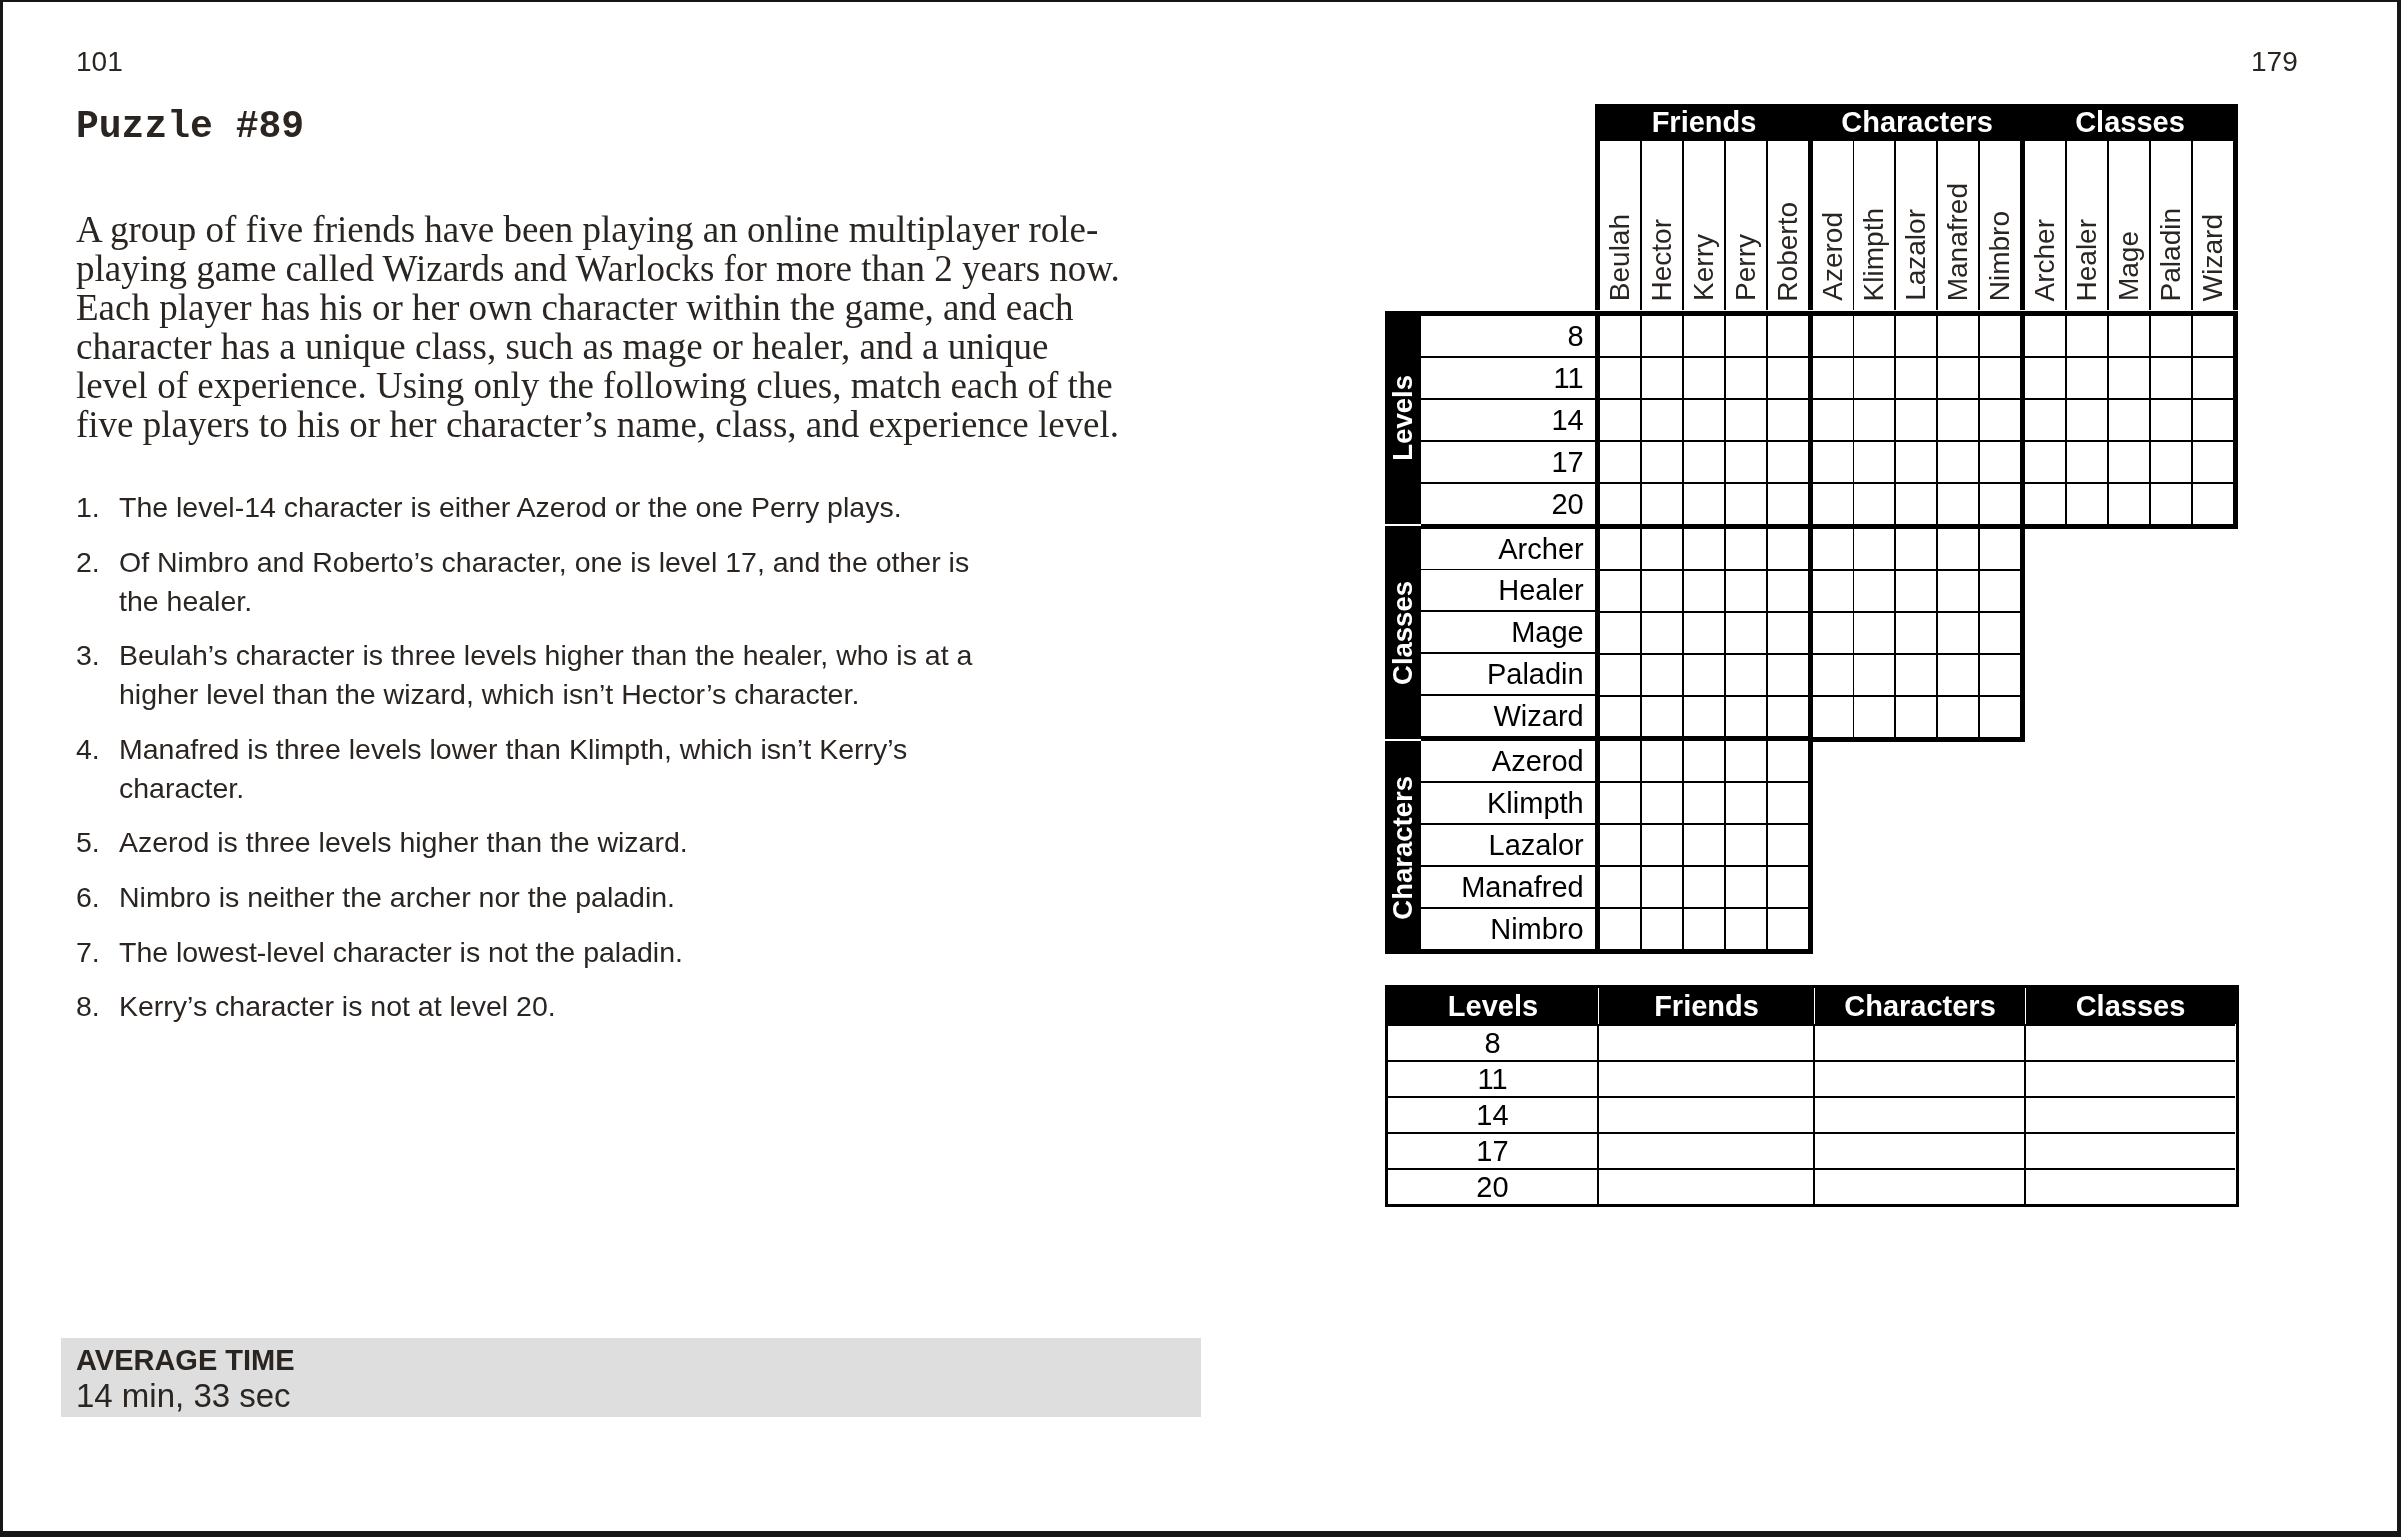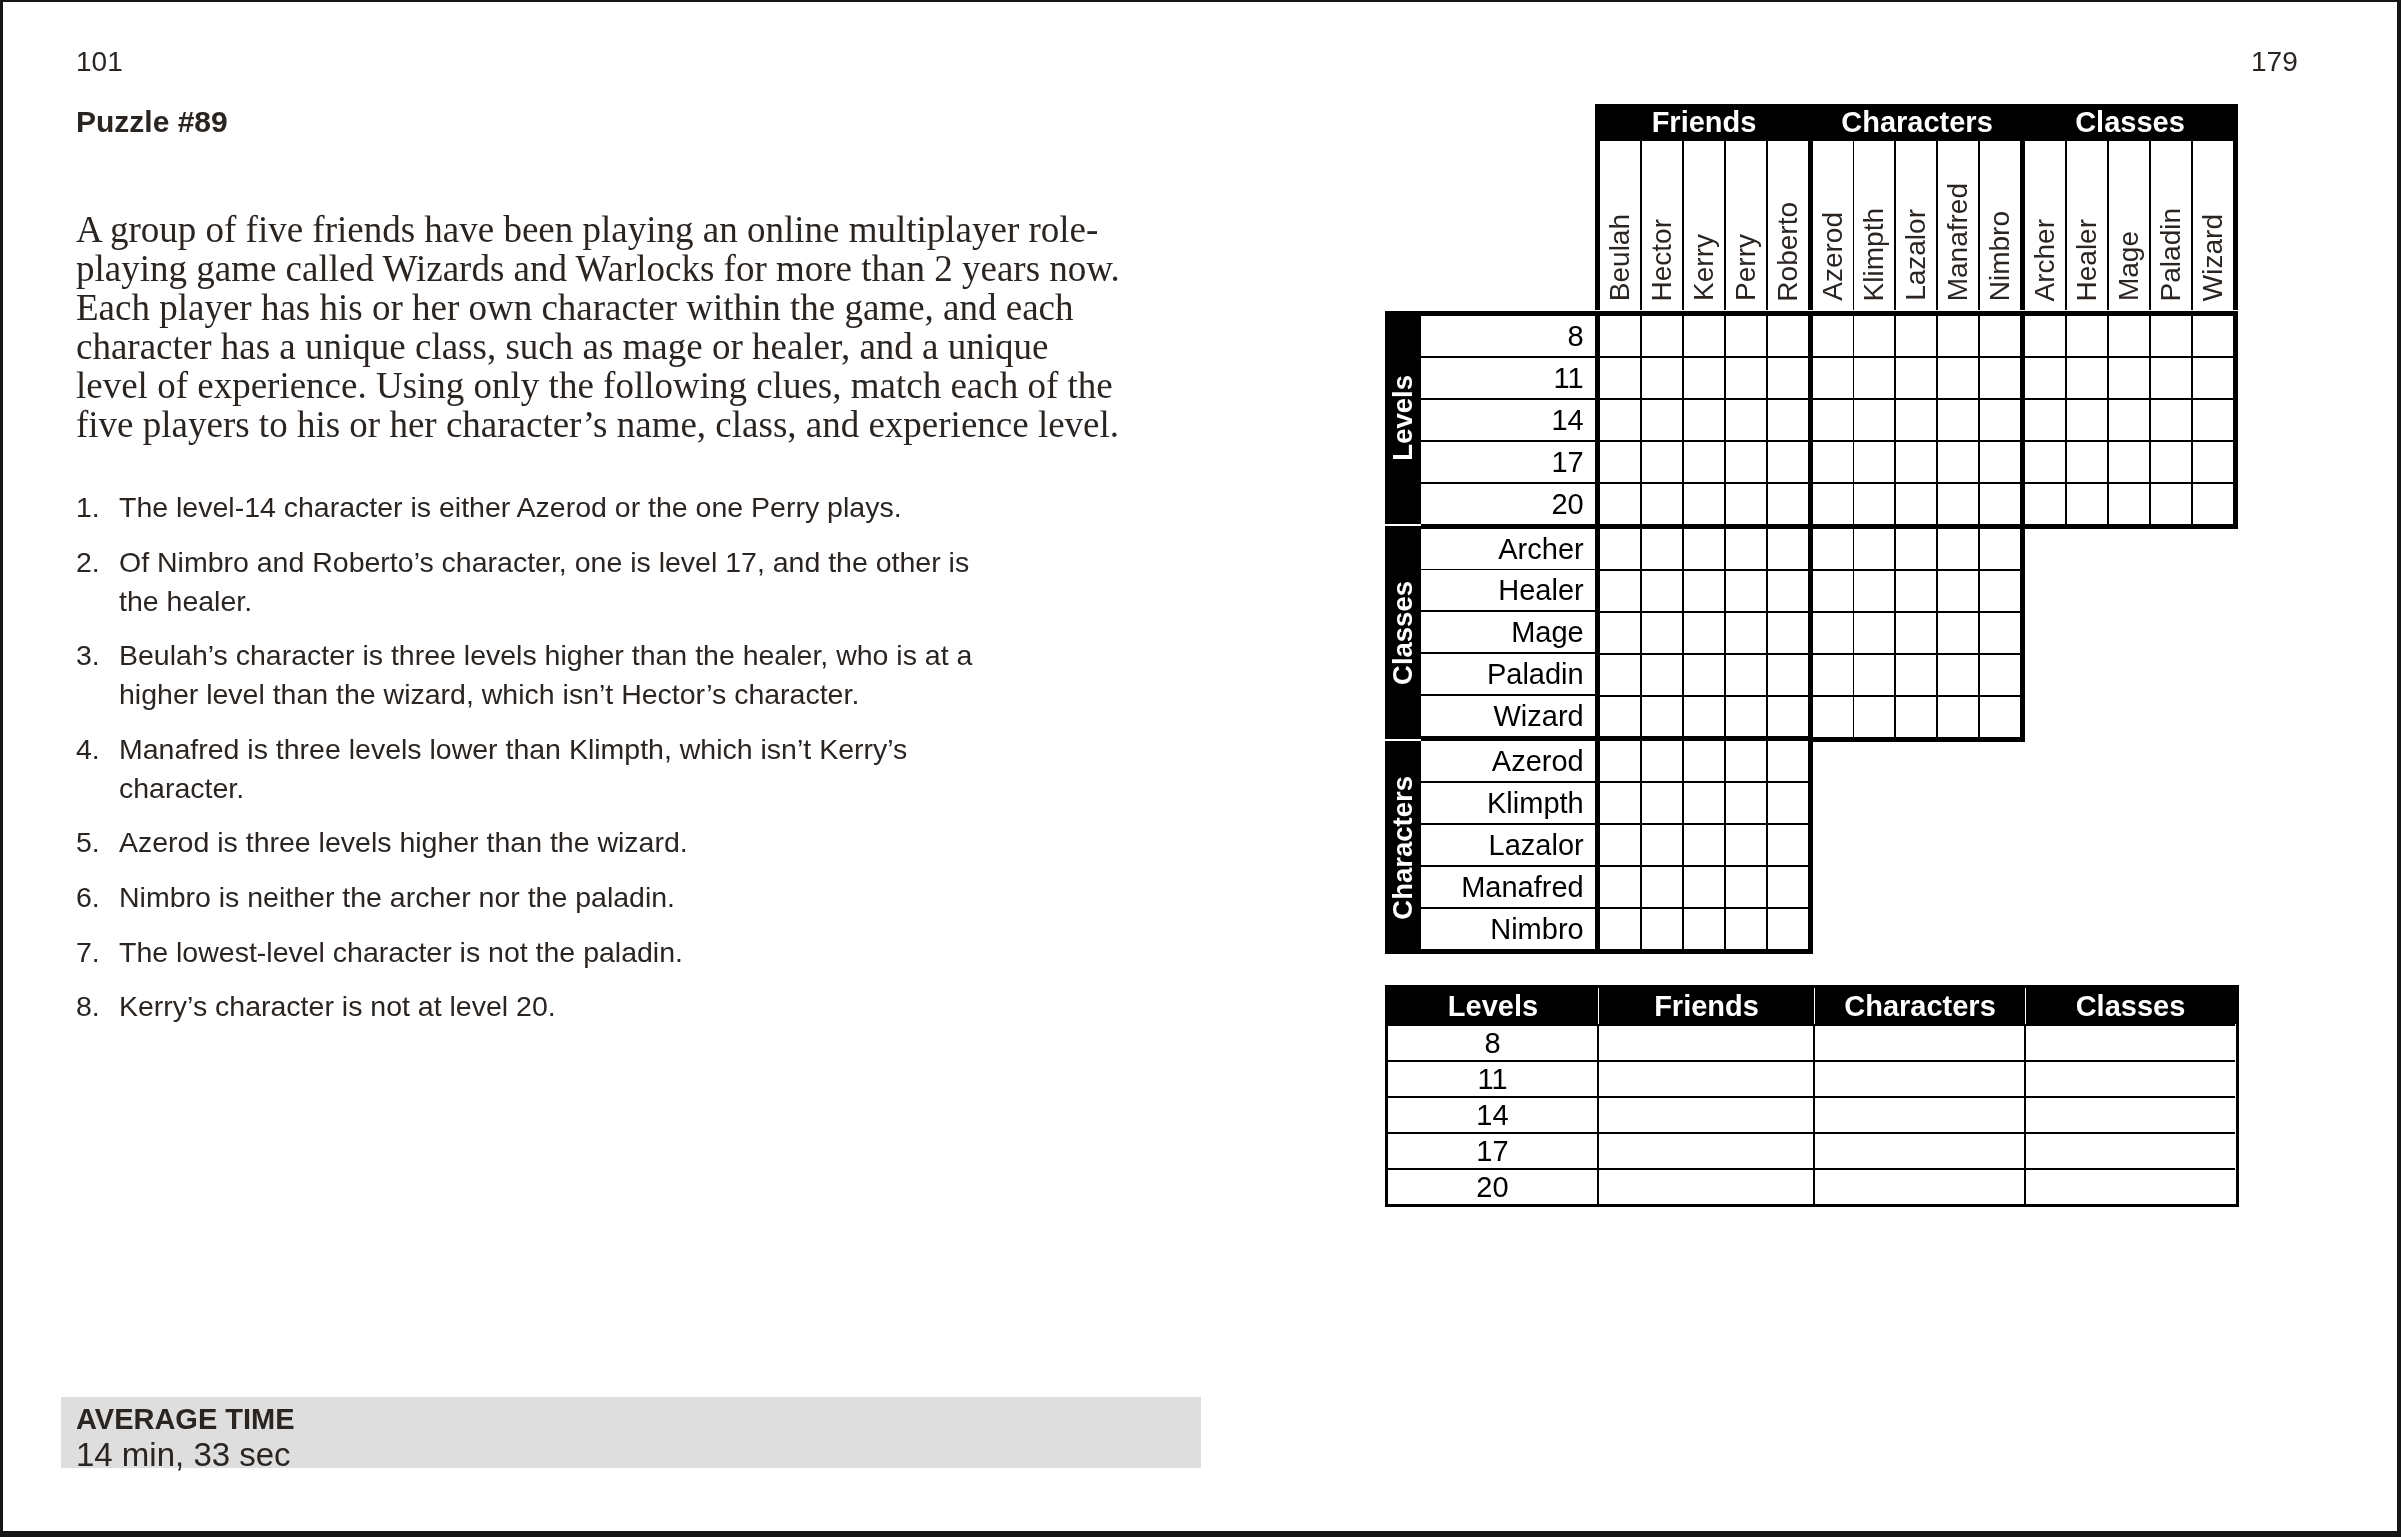--- a/index.html
+++ b/index.html
@@ -20,21 +20,21 @@
   .edge{position:absolute;background:#161616;}
   .edge-top{left:0;top:0;width:2401px;height:1.9px;}
   .edge-left{left:0;top:0;width:3.1px;height:1537px;}
   .edge-right{left:2397px;top:0;width:4.4px;height:1537px;}
   .edge-bottom{left:0;top:1531px;width:2401px;height:6.3px;}
 
   
   .pgnum{position:absolute;top:48px;font-size:28px;line-height:28px;}
   .pgnum-left{left:76px;}
   .pgnum-right{left:2251px;width:79px;text-align:left;}
-  .puzzle-label{position:absolute;left:76px;top:105px;font-size:30px;font-weight:bold;letter-spacing:0px;}
+  .puzzle-label{position:absolute;left:76px;top:105px;font-size:38px;font-weight:bold;letter-spacing:0px;font-family:Liberation Mono, monospace;}
   .title{position:absolute;left:74px;top:133px;font-size:51px;font-weight:bold;letter-spacing:-1.3px;}
   .intro{position:absolute;left:76px;top:210px;width:1157px;font-size:37px;line-height:39px;white-space:pre-line;font-family:Liberation Serif, serif;}
   .clues{position:absolute;left:76px;top:488px;width:1188px;list-style:none;margin:0;padding:0;}
   .clue{display:flex;font-size:28.5px;line-height:39px;margin-bottom:15.6px;}
   .clue-num{width:43px;flex:none;}
   .clue-text{white-space:pre-line;}
 
   
   .group-bar{position:absolute;left:1595px;top:104px;width:643px;height:37px;background:var(--black);
     display:flex;align-items:center;padding:0;box-sizing:border-box;}
@@ -72,21 +72,21 @@
     border:3.1px solid var(--black);background:#fff;}
   .answer-header{display:grid;grid-template-columns:211px 216px 211px 209px;height:36px;background:var(--black);}
   .answer-header .hcell{color:#fff;font-weight:bold;font-size:29px;line-height:36px;text-align:center;}
   .answer-header .hcell.div{border-right:1.9px solid #fff;box-sizing:border-box;}
   .answer-body{display:grid;grid-template-columns:211px 216px 211px 209px;}
   .acell{height:36px;border-top:2.5px solid var(--black);box-sizing:border-box;background:#fff;}
   .acell.div{border-right:2.5px solid var(--black);}
   .acell.lvl{font-size:29px;line-height:35px;text-align:center;color:#000;}
 
   
-  .avgbox{position:absolute;left:61px;top:1397px;width:1140px;height:71px;background:var(--graybox);}
+  .avgbox{position:absolute;left:61px;top:1338px;width:1140px;height:79px;background:var(--graybox);}
   .avg-label{position:absolute;left:15px;top:6.3px;font-size:29px;font-weight:bold;}
   .avg-value{position:absolute;left:15px;top:39px;font-size:33px;}
 </style>
 </head>
 <body>
 
 <div class="page">
 
   <div class="edge edge-top"></div>
   <div class="edge edge-left"></div>

